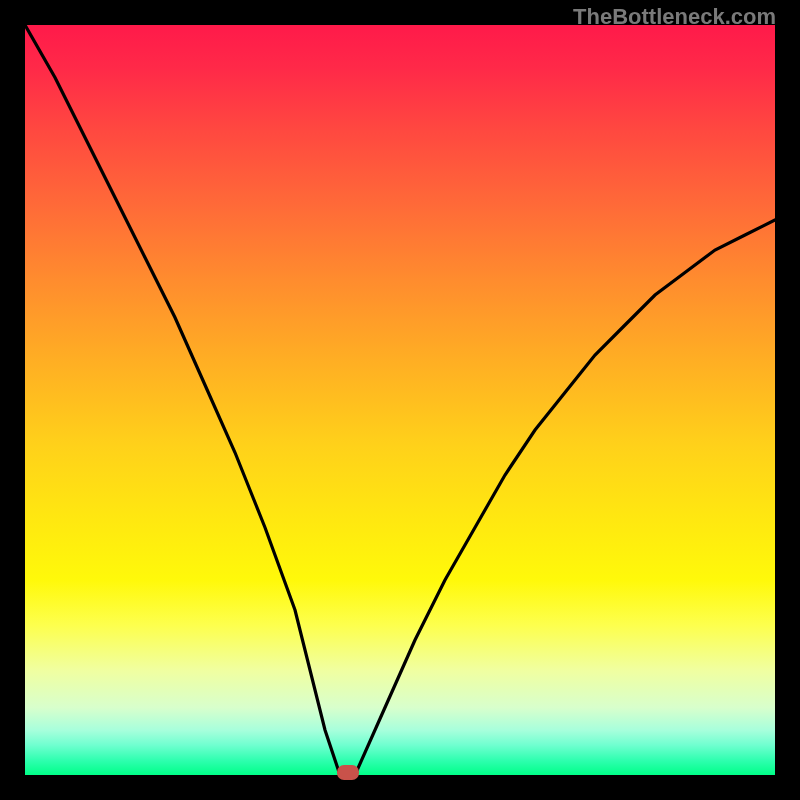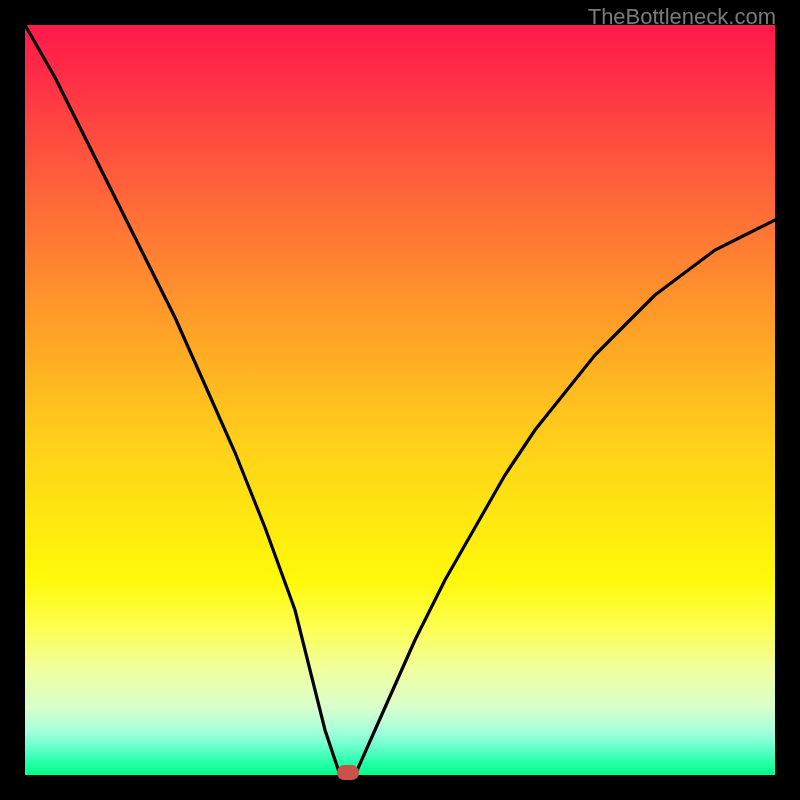--- a/index.html
+++ b/index.html
@@ -10,21 +10,21 @@
     background: #000;
     position: relative;
     font-family: Arial, sans-serif;
   }
   .watermark {
     position: absolute;
     top: 4px;
     right: 24px;
     color: #7a7a7a;
     font-size: 22px;
-    font-weight: 400;
+    font-weight: 700;
     z-index: 10;
     margin-left: 12px;
   }
   .plot-frame {
     position: absolute;
     left: 25px;
     top: 25px;
     width: 750px;
     height: 750px;
     background: #000;

